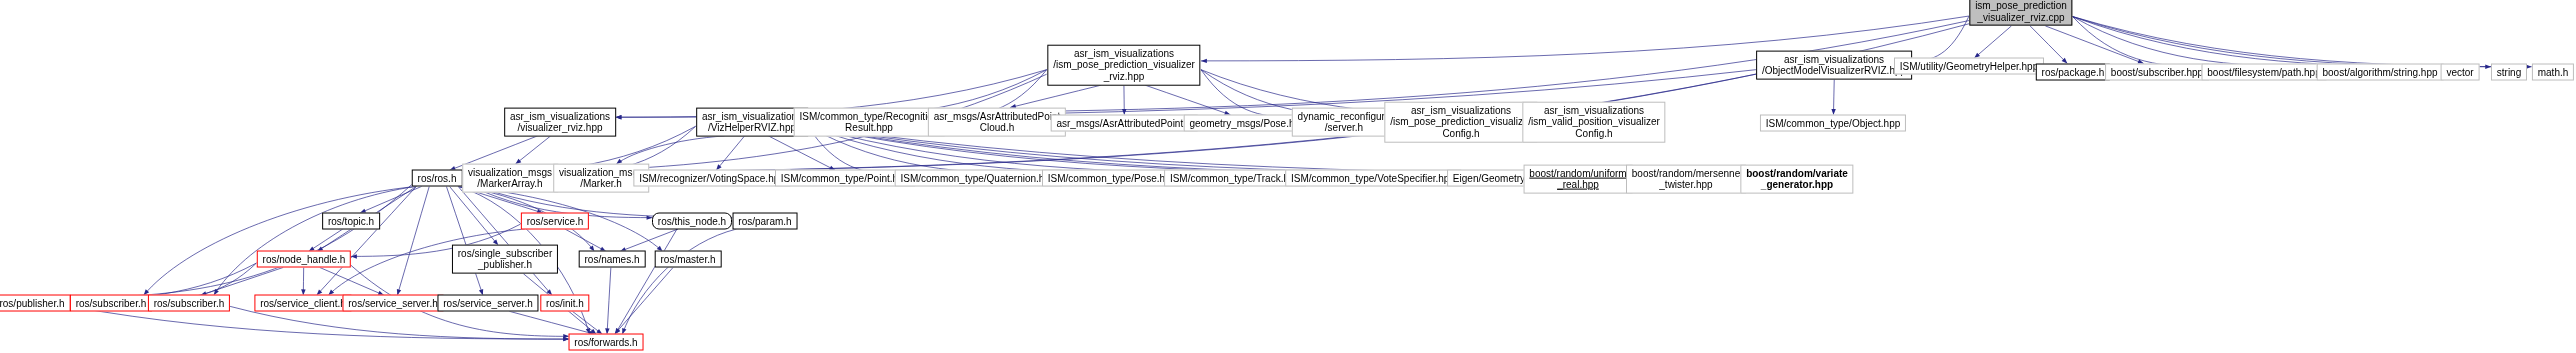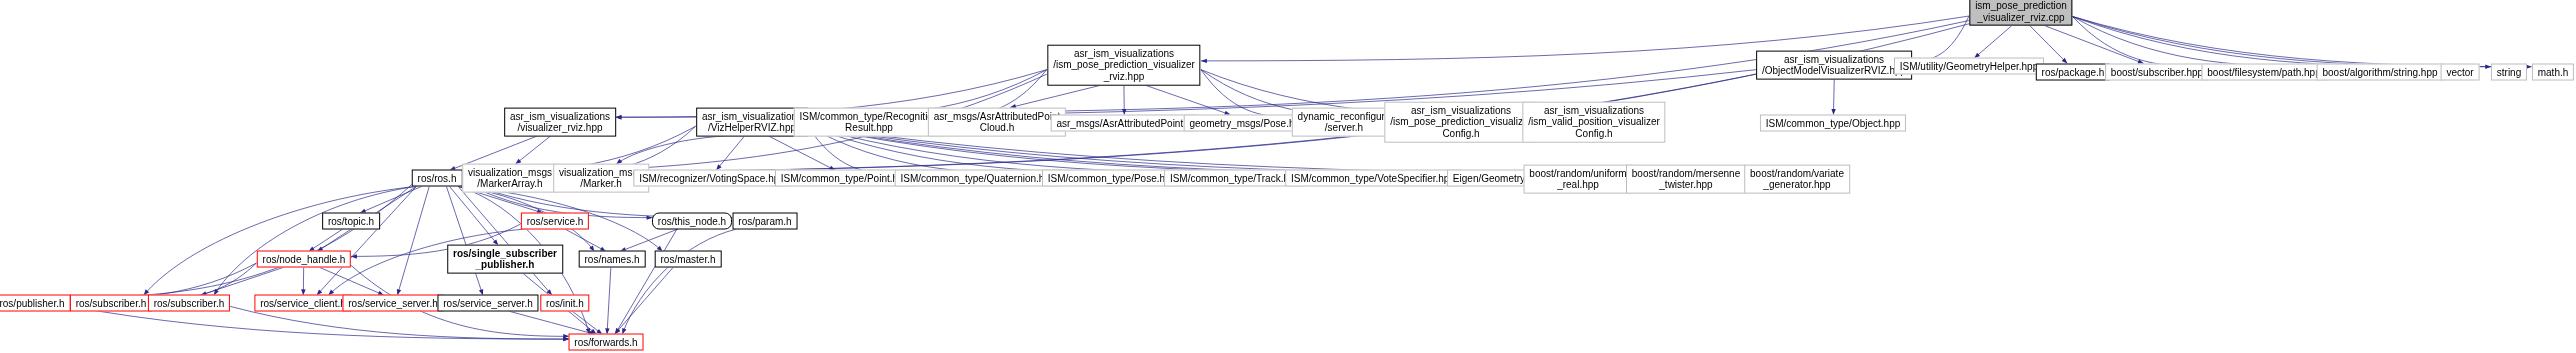--- a/index.html
+++ b/index.html
@@ -226,32 +226,32 @@
 /MarkerArray.h</div>
     <div class="gnode external" style="left: 601px; top: 178px;">visualization_msgs
 /Marker.h</div>
     <div class="gnode external" style="left: 712px; top: 178px;">ISM/recognizer/VotingSpace.hpp</div>
     <div class="gnode external" style="left: 845px; top: 178px;">ISM/common_type/Point.hpp</div>
     <div class="gnode external" style="left: 978px; top: 178px;">ISM/common_type/Quaternion.hpp</div>
     <div class="gnode external" style="left: 1112px; top: 178px;">ISM/common_type/Pose.hpp</div>
     <div class="gnode external" style="left: 1235px; top: 178px;">ISM/common_type/Track.hpp</div>
     <div class="gnode external" style="left: 1373px; top: 178px;">ISM/common_type/VoteSpecifier.hpp</div>
     <div class="gnode external" style="left: 1489px; top: 178px;">Eigen/Geometry</div>
-    <div class="gnode external" style="left: 1578px; top: 179px;">boost/random/uniform
+    <div class="gnode external" style="left: 1578px; top: 179px; text-decoration: underline;">boost/random/uniform
 _real.hpp</div>
     <div class="gnode external" style="left: 1686px; top: 179px;">boost/random/mersenne
 _twister.hpp</div>
-    <div class="gnode external" style="left: 1797px; top: 179px;">boost/random/variate
+    <div class="gnode external" style="left: 1797px; top: 179px; font-weight: bold;">boost/random/variate
 _generator.hpp</div>
     <div class="gnode internal" style="left: 351px; top: 221px;">ros/topic.h</div>
     <div class="gnode truncated" style="left: 555px; top: 221px;">ros/service.h</div>
     <div class="gnode internal" style="left: 692px; top: 221px; border-radius: 7px;">ros/this_node.h</div>
     <div class="gnode internal" style="left: 765px; top: 221px;">ros/param.h</div>
     <div class="gnode truncated" style="left: 304px; top: 259px;">ros/node_handle.h</div>
-    <div class="gnode internal" style="left: 505px; top: 259px; font-weight: bold;">ros/single_subscriber
+    <div class="gnode internal" style="left: 505px; top: 259px;">ros/single_subscriber
 _publisher.h</div>
     <div class="gnode internal" style="left: 612px; top: 259px;">ros/names.h</div>
     <div class="gnode internal" style="left: 688px; top: 259px;">ros/master.h</div>
     <div class="gnode truncated" style="left: 32px; top: 303px;">ros/publisher.h</div>
     <div class="gnode truncated" style="left: 111px; top: 303px;">ros/subscriber.h</div>
     <div class="gnode truncated" style="left: 189px; top: 303px;">ros/subscriber.h</div>
     <div class="gnode truncated" style="left: 303px; top: 303px;">ros/service_client.h</div>
     <div class="gnode truncated" style="left: 393px; top: 303px;">ros/service_server.h</div>
     <div class="gnode internal" style="left: 488px; top: 303px;">ros/service_server.h</div>
     <div class="gnode truncated" style="left: 565px; top: 303px;">ros/init.h</div>

